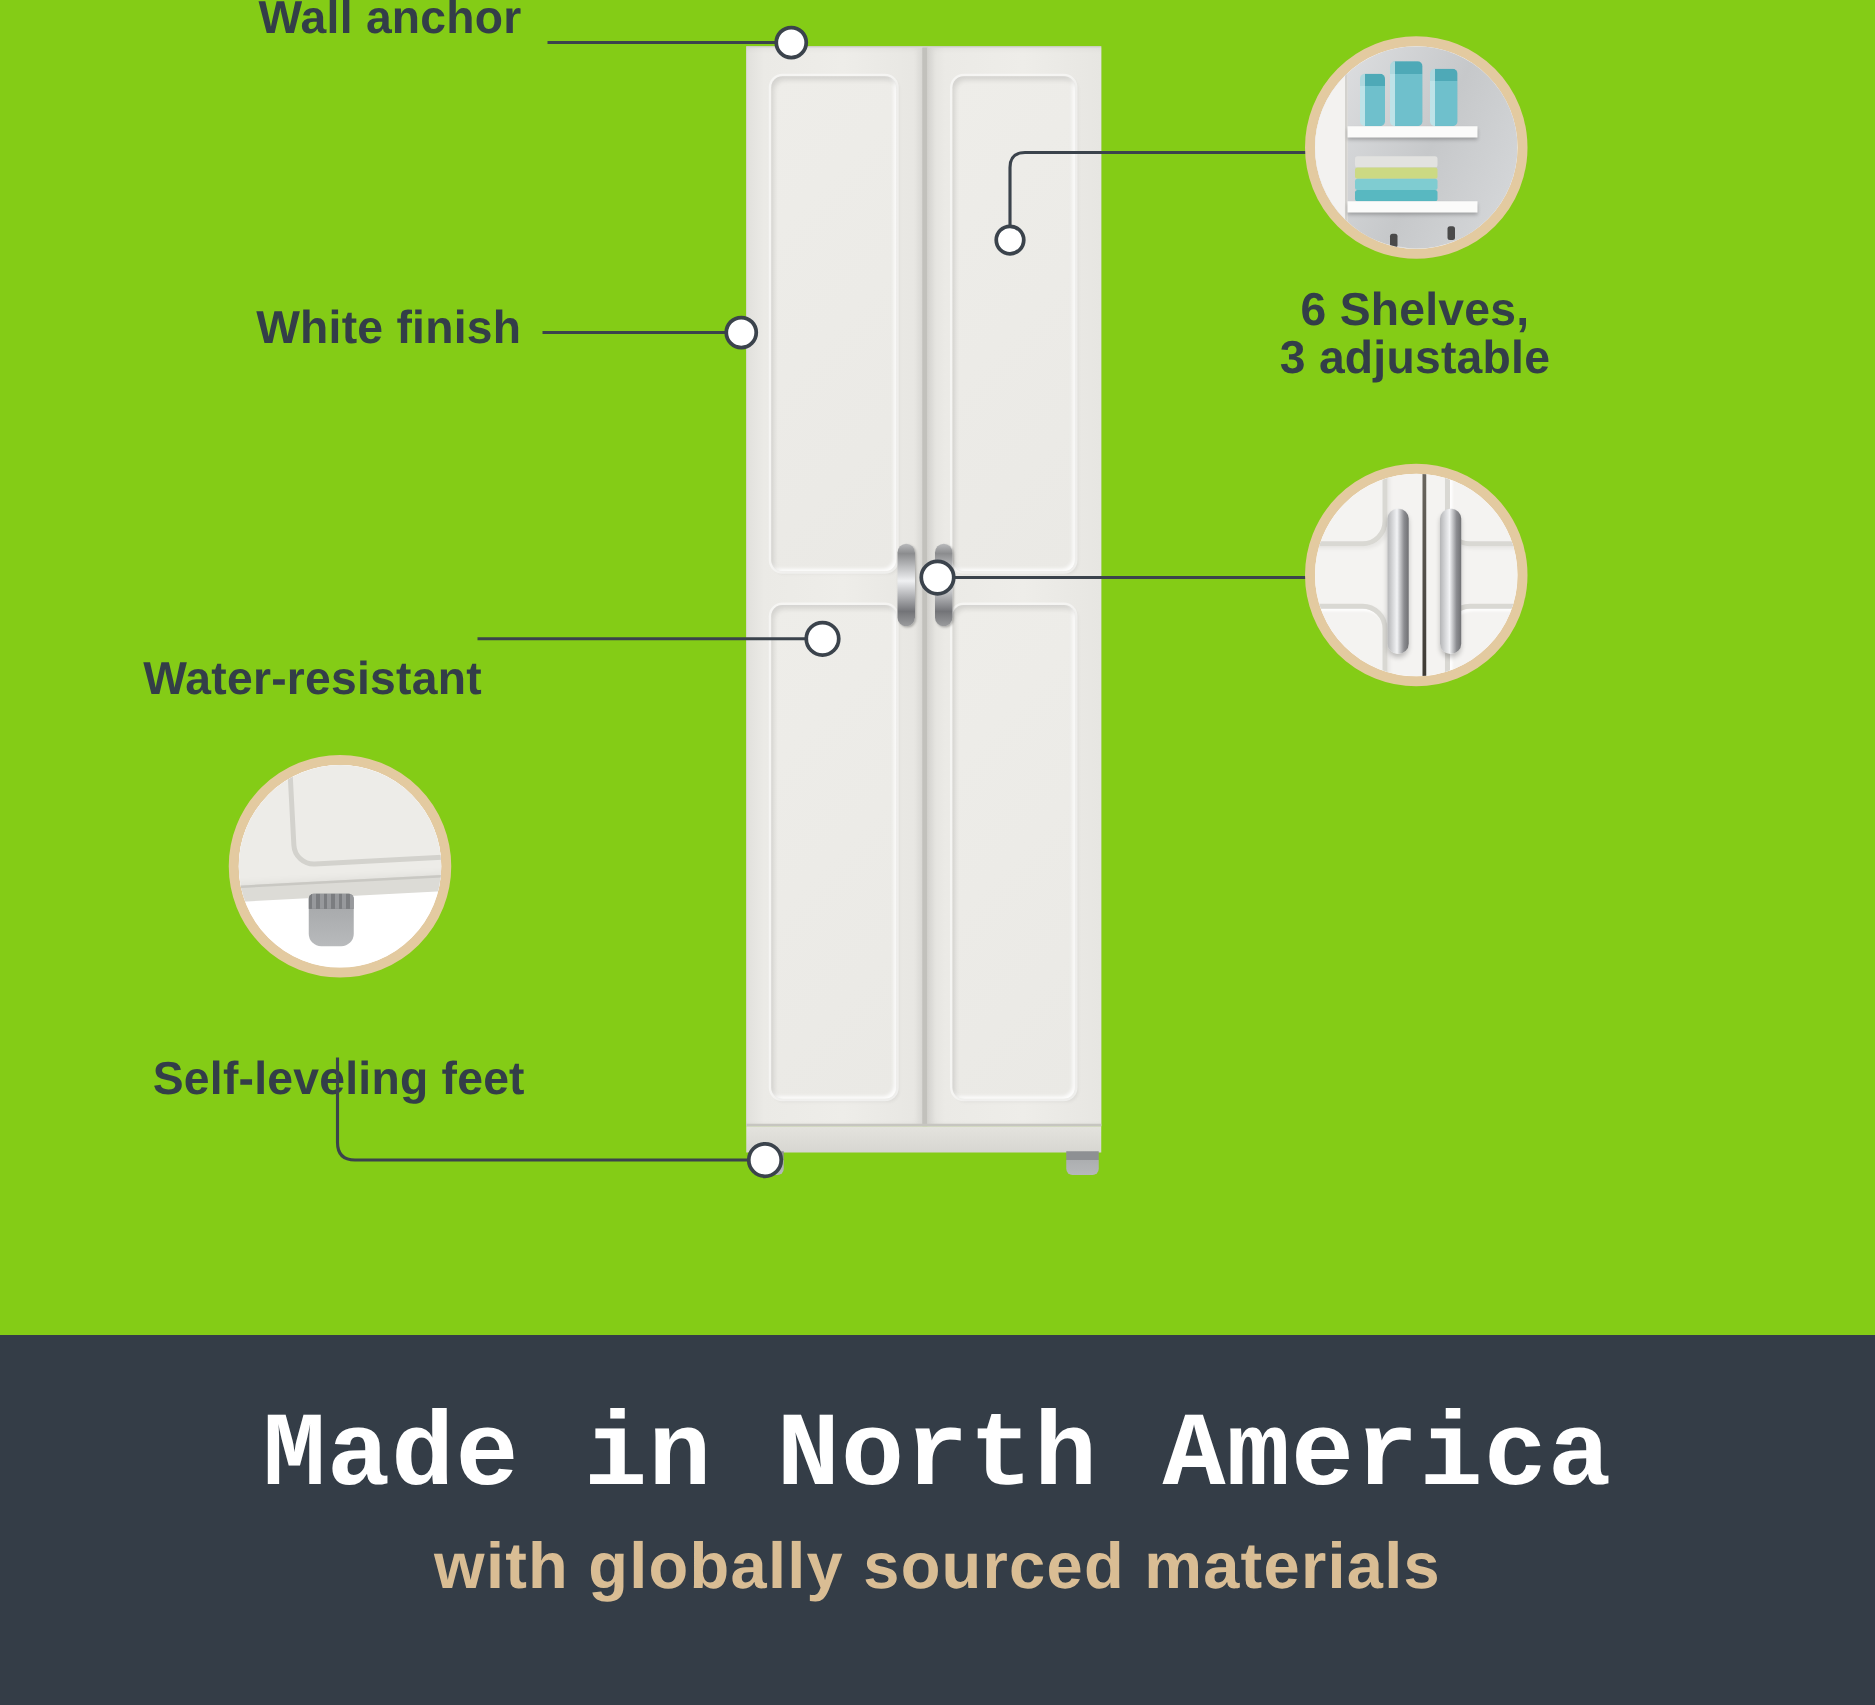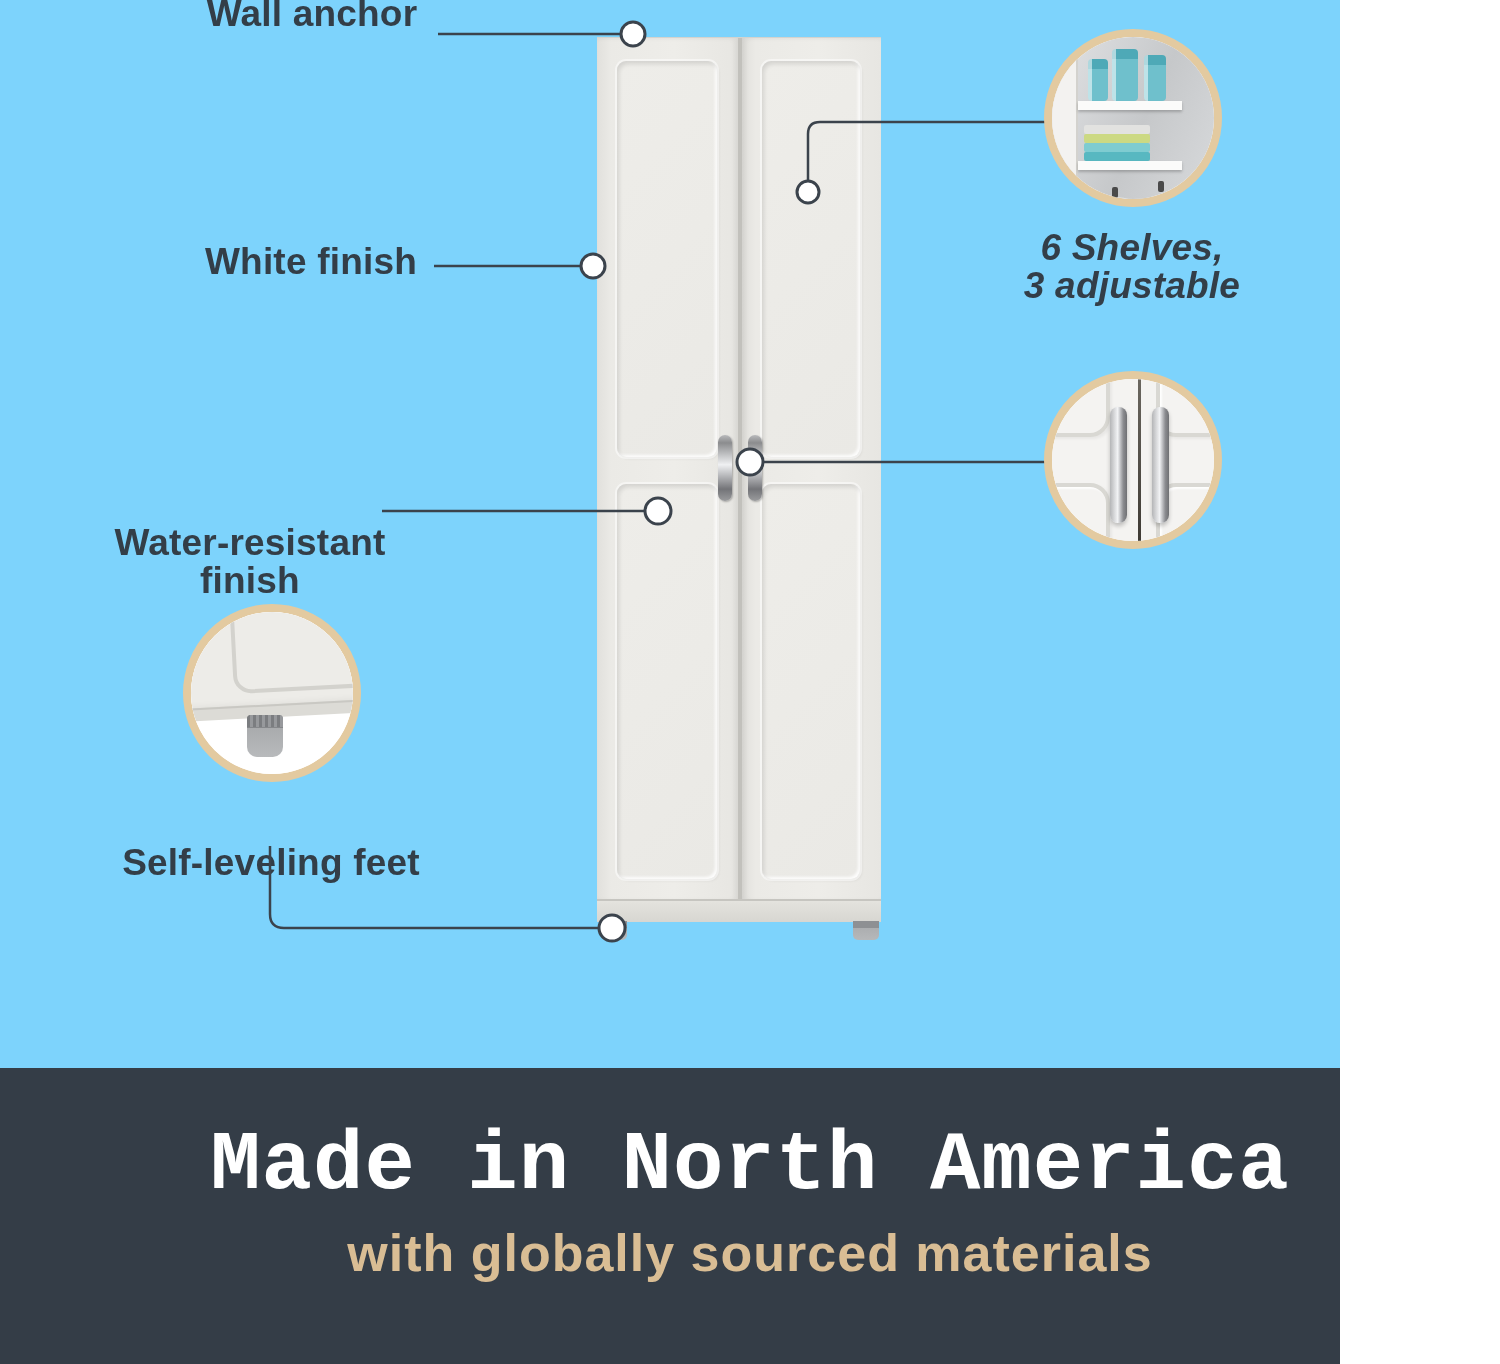--- a/index.html
+++ b/index.html
@@ -1,32 +1,32 @@
 <!DOCTYPE html>
 <html><head>
 <meta charset="utf-8">
 <style>
   * { margin:0; padding:0; box-sizing:border-box; }
   html,body { background:#ffffff; }
   .canvas {
-    position:relative; width:1340px; height:1364px; overflow:hidden;
-    background:#7dd3fc;
+    position:relative; width:1500px; height:1364px; overflow:hidden;
+    background:#84cc16;
     font-family:"Liberation Sans", sans-serif;
   }
 
   
   .callout {
     position:absolute; color:#333e48; font-weight:700;
     font-size:37px; line-height:38px; text-align:center; letter-spacing:.2px;
   }
   .co-wall-anchor   { left:132px; top:-5px;  width:360px; }
   .co-white-finish  { left:141px; top:243px; width:340px; }
   .co-water        { left:70px;  top:476px; width:360px;margin-top:48px; }
   .co-self-level   { left:91px;  top:844px; width:360px; }
-  .co-shelves      { left:952px; top:229px; width:360px;font-style:italic; }
+  .co-shelves      { left:952px; top:229px; width:360px; }
   .co-handles      { left:933px; top:569px; width:400px; }
 
   
   .leaders { position:absolute; left:0; top:0; width:1500px; height:1364px; z-index:5; pointer-events:none; }
   .leaders path   { fill:none; stroke:#3b434c; stroke-width:2.5; }
   .leaders circle { fill:#ffffff; stroke:#3b434c; stroke-width:3; }
 
   
   .cabinet { position:absolute; left:597px; top:37px; width:284px; height:864px;
              background:#c2c1bc; border-top:1px solid #d4d3ce; z-index:1; }
@@ -166,21 +166,20 @@
   </svg>
 
   <div class="callout co-wall-anchor">
     <div>Wall anchor</div>
   </div>
   <div class="callout co-white-finish">
     <div>White finish</div>
   </div>
   <div class="callout co-water">
     <div>Water-resistant</div>
-    <div>finish</div>
   </div>
   <div class="callout co-self-level">
     <div>Self-leveling feet</div>
   </div>
   <div class="callout co-shelves">
     <div>6 Shelves,</div>
     <div>3 adjustable</div>
   </div>
 
   <div class="inset inset-shelves">

